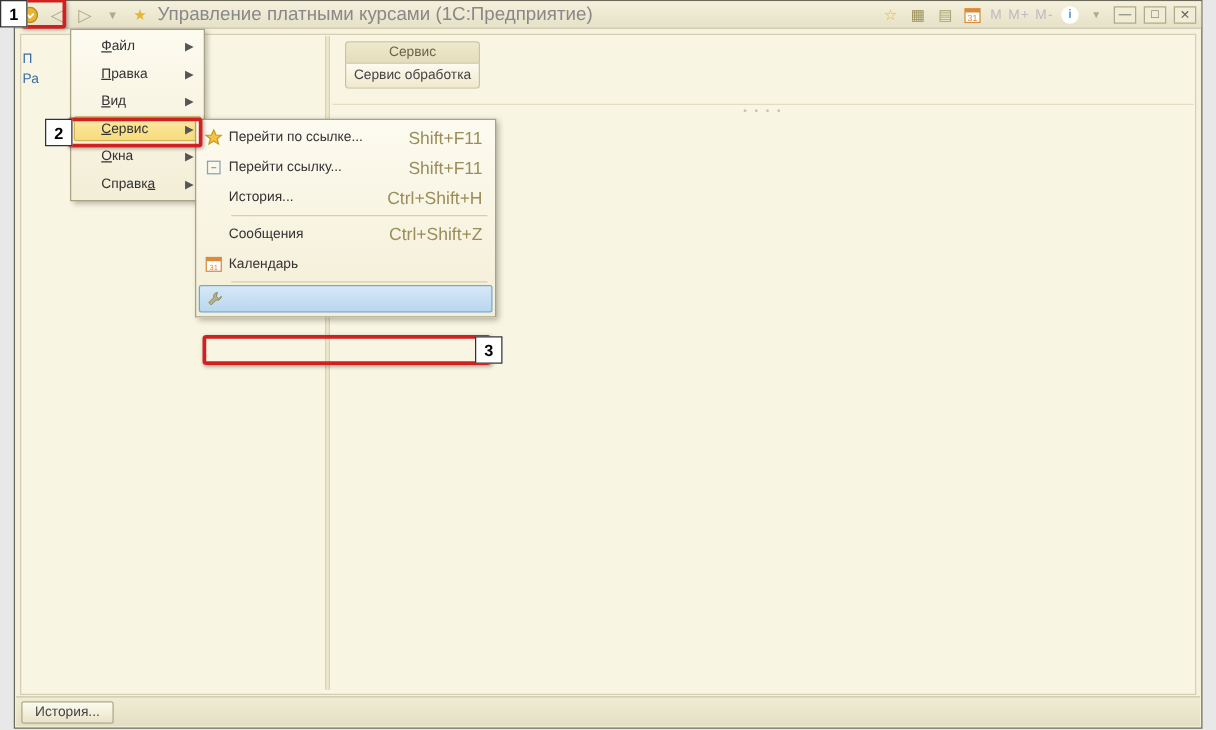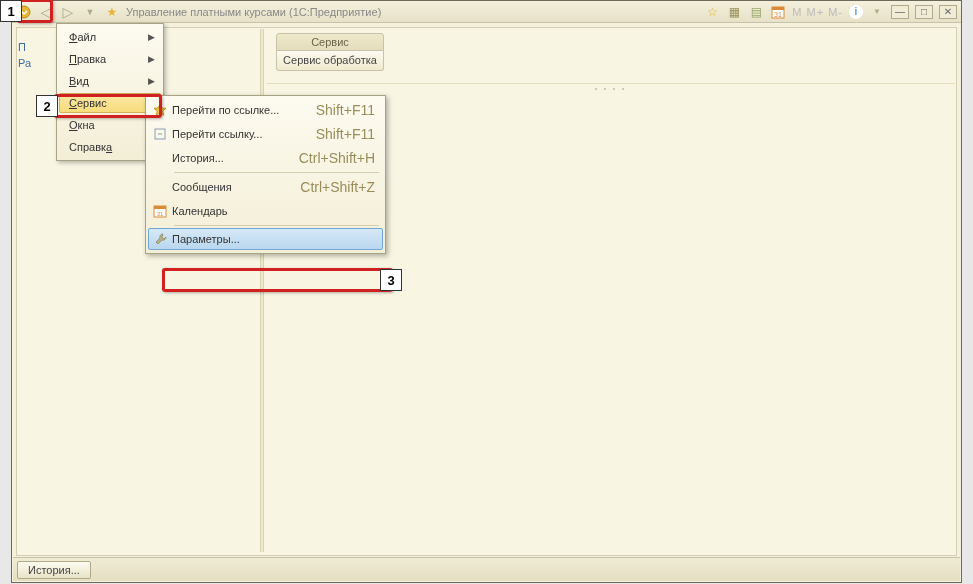--- a/index.html
+++ b/index.html
@@ -9,43 +9,43 @@
 
   .titlebar { height: 22px; background: linear-gradient(#f4f0dc,#e6e1c7); border-bottom: 1px solid #c8c3a8; display: flex; align-items: center; padding: 0 4px; font-size: 11px; color: #555; }
   .titlebar .tb-left { display: flex; align-items: center; gap: 6px; flex: 1; }
   .titlebar .tb-right { display: flex; align-items: center; gap: 6px; }
   .tb-icon { width: 16px; height: 16px; display: flex; align-items: center; justify-content: center; font-size: 12px; color: #998e5a; }
   .tb-icon.nav { color: #b0aa8a; font-size: 14px; }
   .tb-icon.star { color: #e7b531; }
   .tb-icon.calc { color: #9aa66a; }
   .tb-icon.cal { color: #d98b3a; }
   .tb-icon.info { color: #5a9ed6; background:#fff;border-radius:50%;width:14px;height:14px;font-size:10px;font-weight:bold;}
-  .tb-text { color: #888; font-size: 11px; }
+  .tb-text { color: #888; font-size: 15px; }
   .tb-gray { color: #bbb; font-size: 11px; letter-spacing: 1px; text-align: center; }
   .win-btn { width: 18px; height: 14px; border: 1px solid #b0aa8a; background: #f0ecd6; color: #666; font-size: 10px; display:flex;align-items:center;justify-content:center; }
 
   .content { position: absolute; left: 4px; top: 26px; right: 4px; bottom: 26px; background: #f9f5e3; border: 1px solid #d4cfb2; }
 
   .sidebar-hint { position: absolute; left: 6px; top: 38px; font-size: 11px; color: #3b6ea5; line-height: 16px; }
   .divider-v { position:absolute; left: 248px; top: 28px; bottom: 30px; width: 4px; background:#ede8cd;border-left:1px solid #d8d3b5;border-right:1px solid #d8d3b5; }
 
   .service-box { position: absolute; left: 264px; top: 32px; width: 108px; }
   .service-title { height: 18px; background: linear-gradient(#efe9cb,#e3ddbd); border:1px solid #c8c3a8; border-radius: 3px 3px 0 0; text-align:center; font-size:11px; color:#6b6449; line-height:17px; }
   .service-btn { height: 20px; background: linear-gradient(#fdfbf0,#efe9cd); border:1px solid #c8c3a8; border-top:none; border-radius: 0 0 3px 3px; text-align:center; font-size:11px; color:#444; line-height:19px; }
 
   .dots { position:absolute; left: 254px; right: 6px; top: 82px; height: 8px; text-align:center; color:#c8c3a8; font-size:8px; letter-spacing:2px; border-top:1px solid #e3ddc0;}
 
   .main-menu { position: absolute; left: 44px; top: 22px; width: 108px; background: linear-gradient(#fdfbf0,#f3eed6); border: 1px solid #a8a384; box-shadow: 2px 2px 4px rgba(0,0,0,0.25); padding: 2px; }
   .menu-item { height: 22px; display: flex; align-items: center; padding: 0 6px 0 10px; font-size: 11px; color: #333; position: relative; }
-  .menu-item .lbl { flex: 1; }
+  .menu-item .lbl { flex: 1; margin-left: 12px; }
   .menu-item .lbl u { text-decoration: underline; }
   .menu-item .arrow { color: #555; font-size: 9px; }
   .menu-item.hovered { background: linear-gradient(#fbe9a5,#f7dc7d); border:1px solid #d4b35a; border-radius:2px; padding: 0 5px 0 9px; height:20px; margin:1px 0;}
 
-  .sub-menu { position: absolute; left: 133px; top: 94px; width: 241px; background: linear-gradient(#fdfbf0,#f3eed6); border: 1px solid #a8a384; box-shadow: 2px 2px 5px rgba(0,0,0,0.3); padding: 2px; }
+  .sub-menu { position: absolute; left: 144px; top: 94px; width: 241px; background: linear-gradient(#fdfbf0,#f3eed6); border: 1px solid #a8a384; box-shadow: 2px 2px 5px rgba(0,0,0,0.3); padding: 2px; }
   .sub-item { height: 24px; display:flex; align-items:center; font-size: 11px; color: #333; padding-right: 8px; }
   .sub-item .icon-col { width: 24px; display:flex; align-items:center; justify-content:center; }
   .sub-item .lbl { flex: 1; }
   .sub-item .shortcut { color: #9a8d5a; font-size: 14px; }
   .sub-item.highlighted { background: linear-gradient(#d6e8f7,#b9d7ef); border:1px solid #6fa8d8; border-radius:2px; height:22px; margin:1px 0; padding-right:7px;}
   .sub-item.highlighted .icon-col{width:23px;}
   .sub-sep { height: 1px; background: #d4cfb2; margin: 2px 4px 2px 26px; }
 
   .callout { position: absolute; border: 3px solid #d02020; border-radius: 3px; box-shadow: 1px 1px 3px rgba(0,0,0,0.3); pointer-events:none; }
   .callout-num { position:absolute; width:22px; height:22px; background:#fff; border:1px solid #333; font-size:13px; font-weight:bold; display:flex;align-items:center;justify-content:center; color:#000; }
@@ -177,21 +177,20 @@
       <span class="lbl">Календарь</span>
       <span class="shortcut"></span>
     </div>
     <div class="sub-sep"></div>
     <div class="sub-item highlighted">
       <span class="icon-col">
           <svg width="14" height="14">
             <path d="M9 2 A3 3 0 0 0 6 6 L2 10 L4 12 L8 8 A3 3 0 0 0 12 5 L10 7 L8 5 Z" fill="#b8b088" stroke="#8a8458" stroke-width="0.7"></path>
           </svg>
         </span>
-      <span class="lbl">Параметры...</span>
       <span class="shortcut"></span>
     </div>
   </div>
 
   <div class="statusbar">
     <div class="status-btn">История...</div>
   </div>
 
 </div>
 

